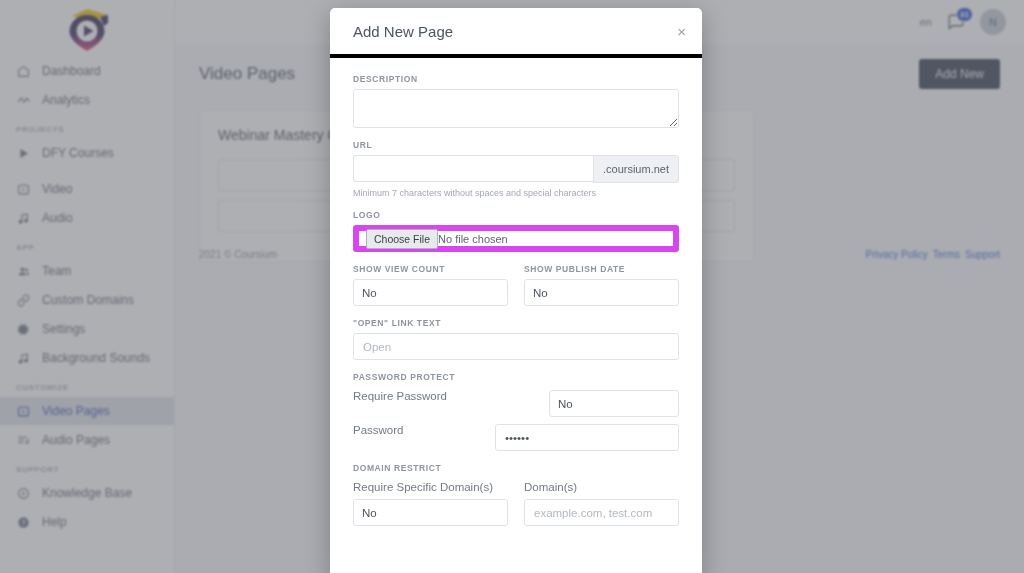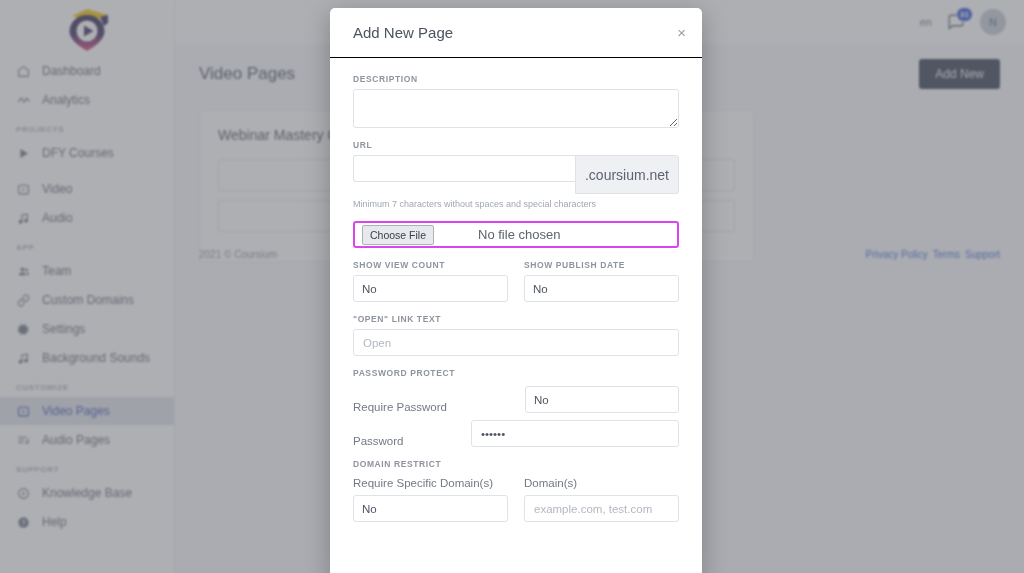--- a/index.html
+++ b/index.html
@@ -238,21 +238,21 @@
     flex-direction: column;
   }
 
   .modal-header {
     height: 50px;
     flex: 0 0 50px;
     display: flex;
     align-items: center;
     justify-content: space-between;
     padding: 0 10px 0 23px;
-    border-bottom: 1px solid #000000;
+    border-bottom: 4px solid #000000;
   }
   .modal-title {
     font-size: 15px;
     color: #4c545f;
     font-weight: 400;
   }
   .modal-close {
     font-size: 15px;
     color: #9aa0aa;
     background: none;
@@ -314,57 +314,56 @@
   .url-row { display: flex; }
   .url-row .inp {
     border-radius: 3px 0 0 3px;
     border-right: none;
   }
   .url-suffix {
     flex: 0 0 auto;
     background: #eef0f3;
     border: 1px solid #dfe2e7;
     border-radius: 0 3px 3px 0;
-    font-size: 14px;
+    font-size: 11px;
     color: #5d646f;
     padding: 0 9px;
-    height: 39px;
+    height: 28px;
     display: flex;
     align-items: center;
   }
   .help-text {
     font-size: 9px;
     color: #a2a8b1;
     margin-top: 5px;
   }
 
   
   .file-row {
-    border: 2px solid #d946ef;
+    border: 6px solid #d946ef;
     border-radius: 3px;
     height: 27px;
     display: flex;
     align-items: center;
     padding: 0 7px;
-    gap: 16px;
+    gap: 0;
   }
   .file-btn {
     border: 1px solid #adb2ba;
     background: #e7e9ec;
     border-radius: 2px;
     font-size: 10.5px;
     color: #3b4149;
     padding: 3px 7px;
     cursor: pointer;
     font-family: inherit;
   }
   .file-name {
-    font-size: 13px;
+    font-size: 11px;
     color: #5d646f;
-    margin-left: 28px;
   }
 
   
   .row2 {
     display: flex;
     gap: 16px;
     margin-bottom: 12px;
   }
   .row2 > .col { flex: 1 1 0; min-width: 0; }
 
@@ -391,22 +390,23 @@
     font-size: 8.5px;
     letter-spacing: 0.07em;
     color: #8e949e;
     text-transform: uppercase;
     font-weight: 600;
     margin-bottom: 8px;
     display: block;
   }
   .inline-row {
     display: flex;
-    align-items: flex-end;
+    align-items: flex-start;
     margin-bottom: 7px;
+    gap: 24px;
   }
   .inline-label {
     flex: 0 0 auto;
     width: 172px;
     font-size: 11.5px;
     color: #737a85;
   }
   .inline-ctrl { flex: 1 1 auto; }
   .inline-ctrl .sel,
   .inline-ctrl .inp { width: 100%; }
@@ -645,20 +645,21 @@
       <div class="fld">
         <label class="fld-label">URL</label>
         <div class="url-row">
           <input class="inp" type="text" value="" style="">
           <span class="url-suffix">.coursium.net</span>
         </div>
         <div class="help-text">Minimum 7 characters without spaces and special characters</div>
       </div>
 
       <div class="fld">
+        <label class="fld-label">LOGO</label>
         <div class="file-row">
           <button class="file-btn">Choose File</button>
           <span class="file-name">No file chosen</span>
         </div>
       </div>
 
       <div class="row2">
         <div class="col">
           <label class="fld-label">SHOW VIEW COUNT</label>
           <div class="sel">No</div>

